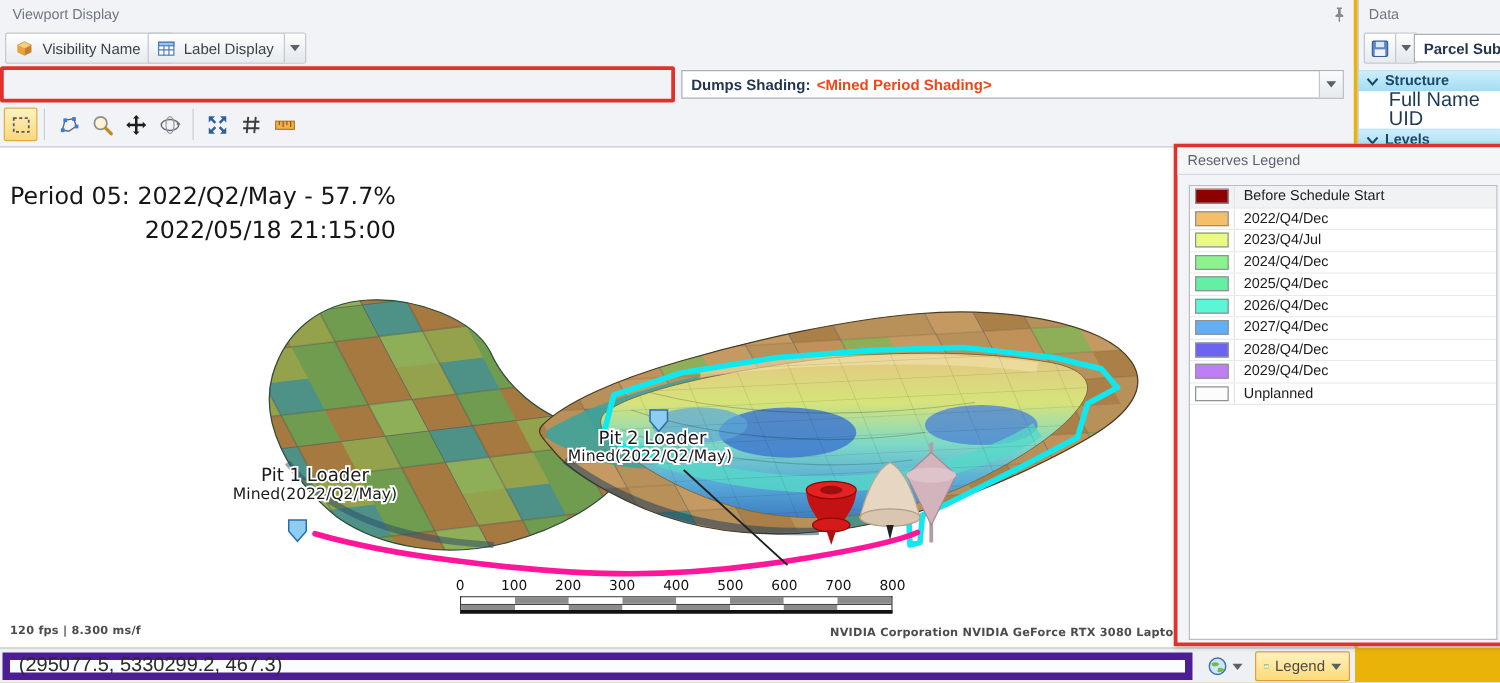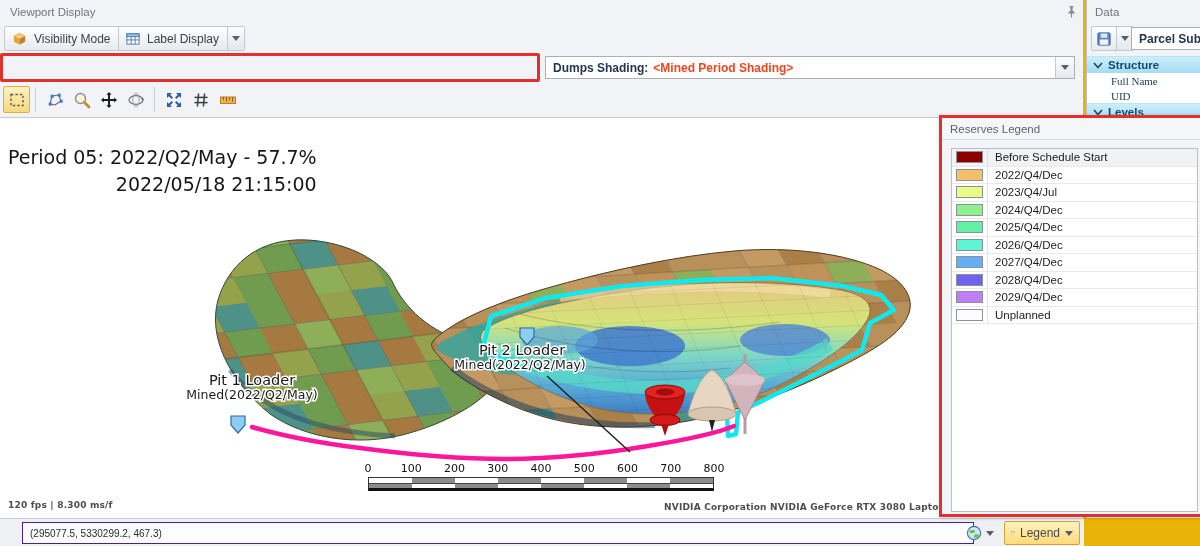--- a/index.html
+++ b/index.html
@@ -39,39 +39,39 @@
   .vsep{ width:1px; height:25px; background:#c9cfd6; margin:0 5px; }
 
   
   .red-box{ border:3px solid #e0312d; border-radius:2px; pointer-events:none; }
 
   
   .tree-grp{ display:flex; align-items:center; height:17px; padding-left:6px; gap:5px;
     background:linear-gradient(#cdeefb,#a2ddf4); border-top:1px solid #bfe4f2;
     font-weight:bold; color:#16496a; font-size:11.5px; }
   .tree-item{ display:flex; align-items:center; height:15px; padding-left:24px;
-    background:#fff; color:#1d3a55; font-size:11px;font-family:Liberation Serif, serif; }
+    background:#fff; color:#1d3a55; font-size:16px; }
 
   
   #legend-panel{ left:923px; top:115px; width:271px; height:402px; z-index:50;
     background:#f2f4f7; border:3px solid #e0312d; box-shadow:0 1px 4px rgba(0,0,0,.18);margin-left:16px; }
   #legend-header{ height:22px; display:flex; align-items:center; padding-left:8px;
     color:#5d646d; font-size:11.5px; border-bottom:1px solid #d6dade; background:#f5f6f8; }
   #legend-list{ position:absolute; left:9px; top:30px; width:247px; height:364px;
     background:#fff; border:1px solid #b7bec5; overflow:hidden; }
   .lg-row{ display:flex; height:17.5px; border-bottom:1px solid #e7eaec; background:#fff; }
   .lg-row.first{ background:#f1f2f3; }
   .lg-sw-cell{ width:36px; display:flex; align-items:center; justify-content:center; border-right:1px solid #e2e5e8; }
   .lg-sw{ width:27px; height:12px; border:1px solid #8d9298; }
   .lg-label{ display:flex; align-items:center; padding-left:7px; font-size:11.5px; color:#1c1c1c; }
 
   
   #status-bar{ left:0; top:518px; width:1084px; height:28px; background:#eef0f3; border-top:1px solid #c7cdd3; }
-  #coord-box{ left:2px; top:3px; width:952px; height:22px; background:#fbfcfd; border:1px solid #4c1d95;
-    display:flex; align-items:center; padding-left:7px; font-size:10px; color:#2b2b2b;margin-left:20px; }
+  #coord-box{ left:2px; top:3px; width:952px; height:22px; background:#fbfcfd; border:6px solid #4c1d95;
+    display:flex; align-items:center; padding-left:7px; font-size:16px; color:#2b2b2b; }
   #legend-btn{ left:1004px; top:2px; width:76px; height:24px; display:flex; align-items:center; gap:5px;
     padding:4px 6px; border:1px solid #d9a13a; border-radius:2px;
     background:linear-gradient(#fff2be,#ffda79); font-size:12px; color:#4a4a4a; }
   #globe-btn{ left:960px; top:3px; width:40px; height:22px; display:flex; align-items:center; justify-content:center; gap:3px; }
   #plant-seg{ left:1084px; top:518px; width:116px; height:28px; background:#e9f7d4; border-top:1px solid #c7cdd3; border-left:1px solid #c7cdd3; display:flex; align-items:center; }
   .plant-sw{ width:20px; height:24px; margin-top:0; }
   #plant-lbl{ display:flex; align-items:center; gap:6px; padding-left:22px; color:#33503c; font-size:12px; }
 
   
   #vp-overlay{ left:8px; top:26px; font-family:"DejaVu Sans",sans-serif; font-size:19px; color:#161616; line-height:27px; }
@@ -101,21 +101,21 @@
     </span>
 
     <div class="abs tb-btn" style="left:4px;top:26px;">
       <span class="ico">
         <svg width="17" height="16" viewBox="0 0 18 16">
             <path d="M3 5 L9 2 L15 5 L9 8 Z" fill="#f7cf7e" stroke="#c58a2e" stroke-width=".6"></path>
             <path d="M3 5 V11 L9 14 V8 Z" fill="#e8a33c"></path>
             <path d="M15 5 V11 L9 14 V8 Z" fill="#c87f2a"></path>
           </svg>
       </span>
-      <span class="lbl">Visibility Mode</span>
+      <span class="lbl">Visibility Name</span>
       <span class="btn-arrow">
           <span class="tri"></span>
         </span>
     </div>
 
     <div class="abs tb-btn" style="left:118px;top:26px;">
       <span class="ico">
         <svg width="16" height="15" viewBox="0 0 17 16">
             <rect x="2" y="3" width="13" height="11" fill="#fff" stroke="#4a7ab5"></rect>
             <rect x="2" y="3" width="13" height="3" fill="#9cc3e8" stroke="#4a7ab5"></rect>

